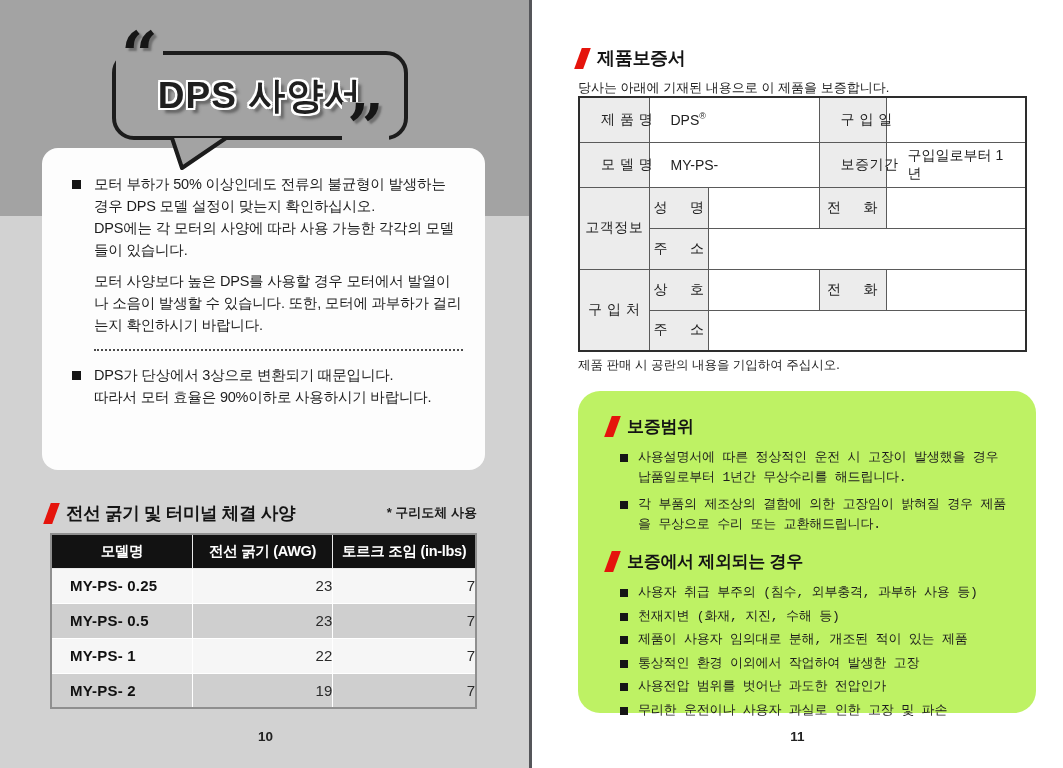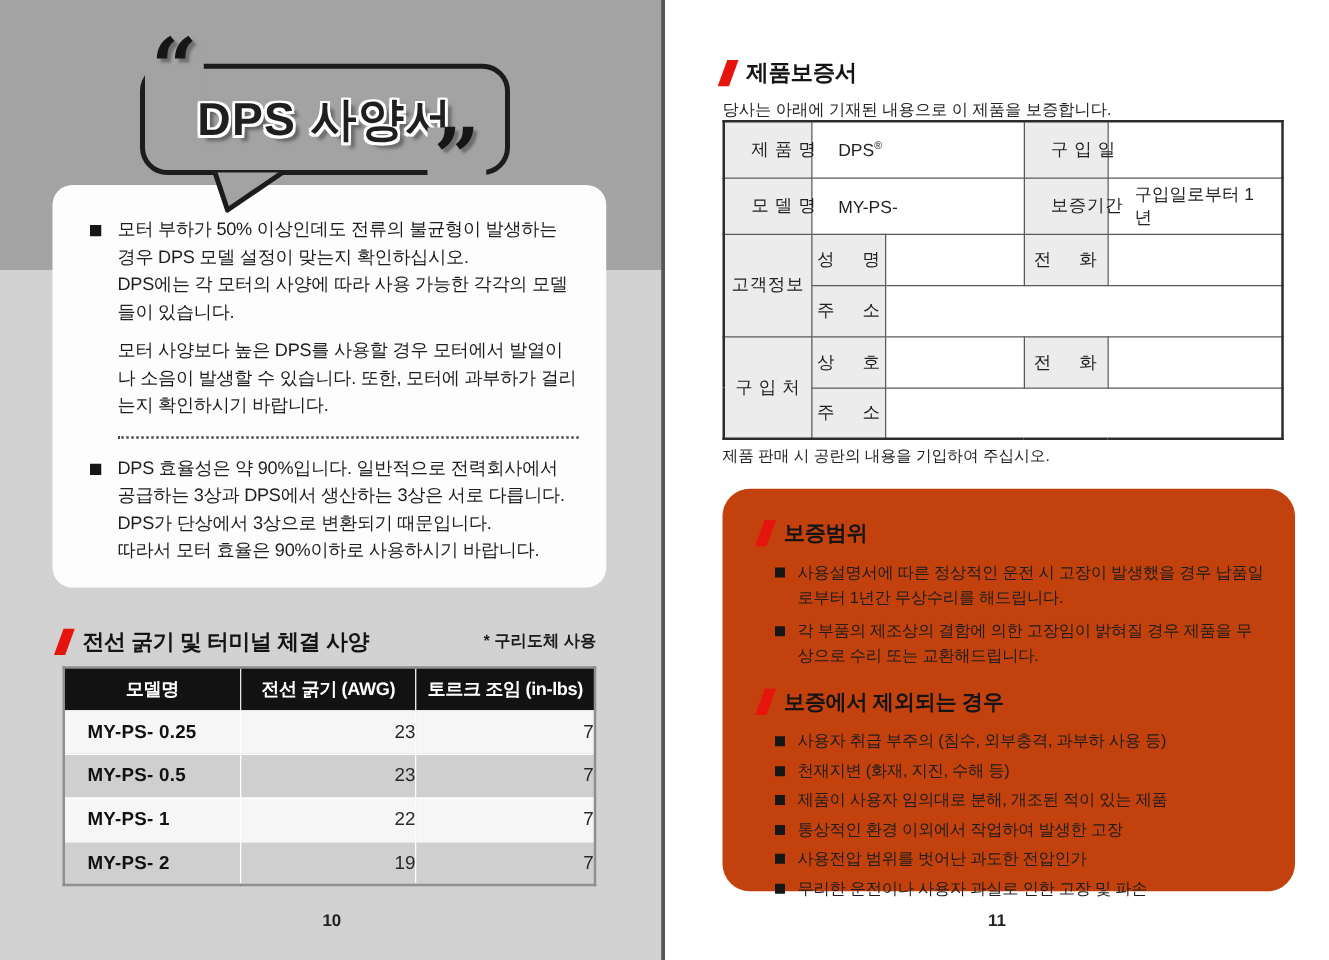--- a/index.html
+++ b/index.html
@@ -58,28 +58,28 @@
   .wtable { position:absolute; left:46px; top:96px; width:447px; border-collapse:collapse; border:2.5px solid #2d2d2d; table-layout:fixed; }
   .wtable td { border:1.5px solid #5a5a5a; font-size:14px; color:#222; padding:0 10px; }
   .wtable td.lbl { background:#ececec; text-align:center; white-space:pre; padding:0 4px; letter-spacing:0.5px; }
   .wtable td.val { background:#ffffff; text-align:left; }
   .wtable tr.r-tall td { height:45px;padding-left:21px; }
   .wtable tr.r-reg td { height:41px; }
   .wtable sup { font-size:9px; vertical-align:super; }
 
   .w-note { position:absolute; left:46px; top:357px; font-size:12.5px; color:#222; }
 
-  .gray-box { position:absolute; left:46px; top:391px; width:458px; height:322px; background:#c2410c;
+  .gray-box { position:absolute; left:46px; top:391px; width:458px; height:322px; background:#bef264;
               border-radius:22px; padding:24px 24px 0 30px; }
   .gb-head { display:flex; align-items:center; }
   .gb-title { font-size:17px; font-weight:bold; color:#141414; letter-spacing:-0.3px; }
   .gb-bullets { margin:10px 0 0 12px; }
   .gb-item { display:flex; margin-bottom:8px; }
   .gb-item .note-marker { flex:0 0 8px; width:8px; height:8px; margin:6px 10px 0 0; }
-  .gb-item .gb-text { font-size:13px; line-height:1.5; color:#1d1d1d; letter-spacing:-0.2px; }
+  .gb-item .gb-text { font-size:13px; line-height:1.5; color:#1d1d1d; letter-spacing:-0.2px;font-family:Liberation Mono, monospace; }
   .gb-bullets.tight .gb-item { margin-bottom:4px; }
   .gb-head.second { margin-top:16px; }
 </style>
 </head>
 <body>
 
 <div class="canvas">
 
   <div class="page-left">
     <div class="dark-block"></div>
@@ -99,21 +99,20 @@
         <div class="note-text">
           <div class="para">모터 부하가 50% 이상인데도 전류의 불균형이 발생하는 경우 DPS 모델 설정이 맞는지 확인하십시오.</div>
           <div class="para">DPS에는 각 모터의 사양에 따라 사용 가능한 각각의 모델들이 있습니다.</div>
           <div class="para gap">모터 사양보다 높은 DPS를 사용할 경우 모터에서 발열이나 소음이 발생할 수 있습니다. 또한, 모터에 과부하가 걸리는지 확인하시기 바랍니다.</div>
         </div>
       </div>
       <hr class="note-divider">
       <div class="note-item">
         <span class="note-marker"></span>
         <div class="note-text">
-          <div class="para">DPS 효율성은 약 90%입니다. 일반적으로 전력회사에서 공급하는 3상과 DPS에서 생산하는 3상은 서로 다릅니다.</div>
           <div class="para">DPS가 단상에서 3상으로 변환되기 때문입니다.</div>
           <div class="para">따라서 모터 효율은 90%이하로 사용하시기 바랍니다.</div>
         </div>
       </div>
     </div>
 
     <div class="spec-head">
       <span class="red-bar"></span>
       <span class="spec-title">전선 굵기 및 터미널 체결 사양</span>
       <span class="spec-note">* 구리도체 사용</span>

